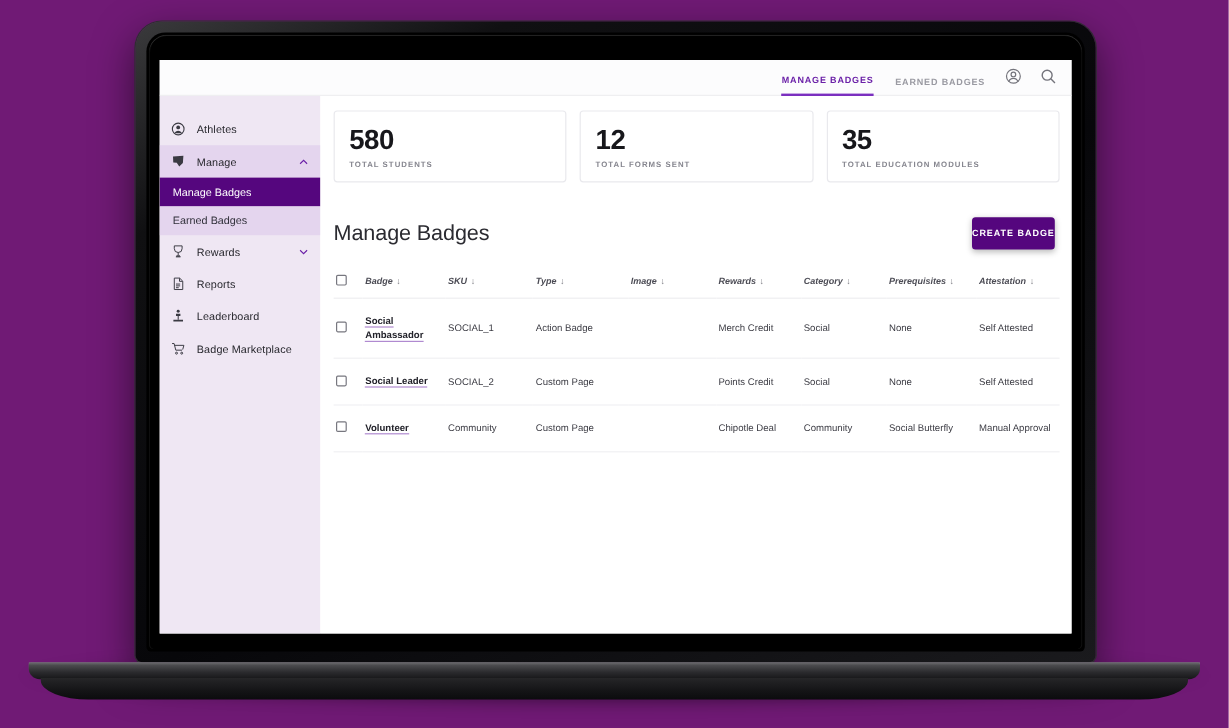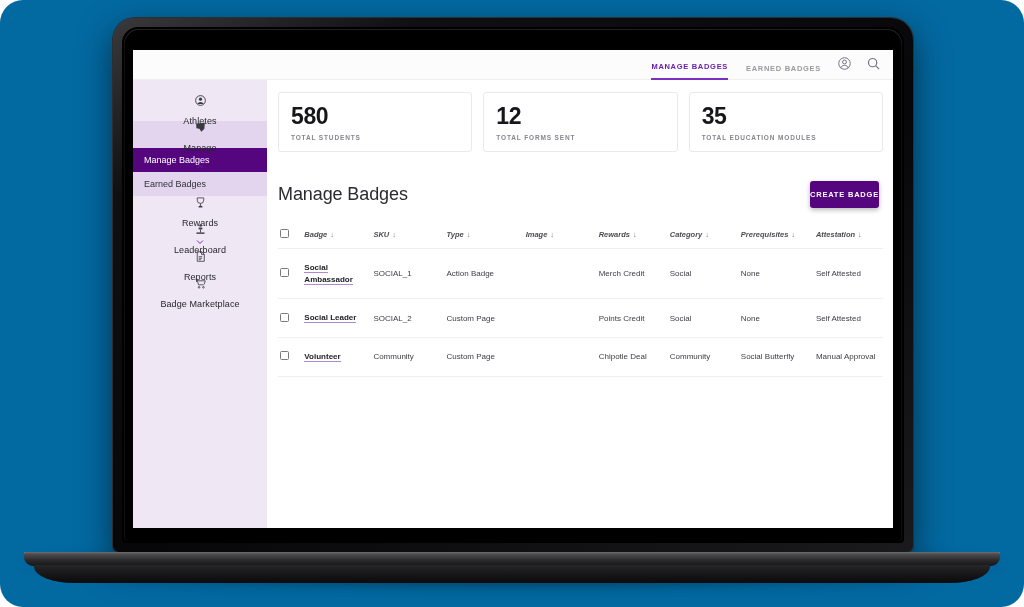--- a/index.html
+++ b/index.html
@@ -4,21 +4,21 @@
 <style>
   * { box-sizing: border-box; margin: 0; padding: 0; }
   html, body {
     width: 1024px; height: 607px;
     background: #ffffff;
     font-family: "Liberation Sans", sans-serif;
     overflow: hidden;
   }
 
   
-  #stage { position: relative; width: 1024px; height: 607px; background:#0369a1;border-radius:23px; }
+  #stage { position: relative; width: 1024px; height: 607px; background:#701a75; }
 
   .laptop-shadow{
     position:absolute; left:20px; top:545px; width:984px; height:46px;
     background: radial-gradient(ellipse at 50% 40%, rgba(0,0,0,.55) 0%, rgba(0,0,0,.28) 45%, rgba(0,0,0,0) 72%);
     filter: blur(5px);
   }
 
   
   .laptop-lid{
     position:absolute; left:113px; top:18px; width:800px; height:534px;
@@ -84,21 +84,21 @@
   .icon-btn{ width:15px; height:15px; color:#74747c; cursor:pointer; display:block; }
 
   .body-row{ display:flex; height:448px; }
 
   
   .sidebar{
     width:134px; background:#efe7f3; flex:0 0 134px;
     padding-top:14px; font-size:9px; color:#2f2f35;
   }
   .nav-item{
-    display:flex; align-items:center; height:27px; padding:0 9px; gap:9px; cursor:pointer;flex-direction:column;
+    display:flex; align-items:center; height:27px; padding:0 9px; gap:9px; cursor:pointer;
   }
   .nav-item .nv-icon{ width:13px; height:13px; flex:0 0 13px; color:#3a3a42; display:block; }
   .nav-item .nv-label{ flex:1; font-size:9px; color:#27272d; letter-spacing:.1px; }
   .nav-item .nv-chev{ width:10px; height:10px; color:#6b21a8; flex:0 0 10px; }
   .nav-item.expanded{ background:#e4d5ee; }
   .sub-item{
     height:24px; display:flex; align-items:center; padding-left:11px;
     font-size:9px; background:#e4d5ee; color:#30303a; cursor:pointer;
   }
   .sub-item.active{ background:#55067e; color:#ffffff; }
@@ -220,36 +220,36 @@
             <path d="M8.4 20.4 h7.2"></path>
             <path d="M9.6 18 h4.8 l1.2 2.4 h-7.2 Z" fill="currentColor" stroke="none"></path>
           </svg>
           <span class="nv-label">Rewards</span>
           <svg class="nv-chev" viewBox="0 0 24 24" fill="none" stroke="currentColor" stroke-width="2.2">
             <path d="M5 8.5 L12 15.5 L19 8.5"></path>
           </svg>
         </div>
 
         <div class="nav-item">
+          <svg class="nv-icon" viewBox="0 0 24 24" fill="none" stroke="currentColor" stroke-width="1.5">
+            <path d="M6 3.2 h8.2 L19 8 v12.8 H6 Z"></path>
+            <path d="M14 3.4 v4.8 h4.6"></path>
+            <path d="M8.6 12.4 h6.4 M8.6 15.2 h6.4 M8.6 18 h4.2"></path>
+          </svg>
+          <span class="nv-label">Reports</span>
+        </div>
+
+        <div class="nav-item">
           <svg class="nv-icon" viewBox="0 0 24 24" fill="currentColor">
             <circle cx="12" cy="4.4" r="2.3"></circle>
             <path d="M8.6 8.4 h6.8 v3.4 h-6.8 Z"></path>
             <path d="M11.2 11.8 h1.6 v5.6 h-1.6 Z"></path>
             <path d="M4.6 17.4 h14.8 v2.6 h-14.8 Z"></path>
           </svg>
           <span class="nv-label">Leaderboard</span>
-        </div>
-
-        <div class="nav-item">
-          <svg class="nv-icon" viewBox="0 0 24 24" fill="none" stroke="currentColor" stroke-width="1.5">
-            <path d="M6 3.2 h8.2 L19 8 v12.8 H6 Z"></path>
-            <path d="M14 3.4 v4.8 h4.6"></path>
-            <path d="M8.6 12.4 h6.4 M8.6 15.2 h6.4 M8.6 18 h4.2"></path>
-          </svg>
-          <span class="nv-label">Reports</span>
         </div>
 
         <div class="nav-item">
           <svg class="nv-icon" viewBox="0 0 24 24" fill="none" stroke="currentColor" stroke-width="1.5">
             <path d="M2.6 4.2 h3.1 l2.6 10.2 h9.6"></path>
             <path d="M6.4 7 h14.4 l-1.9 6.5"></path>
             <circle cx="9.4" cy="19" r="1.5"></circle>
             <circle cx="17.4" cy="19" r="1.5"></circle>
           </svg>
           <span class="nv-label">Badge Marketplace</span>

